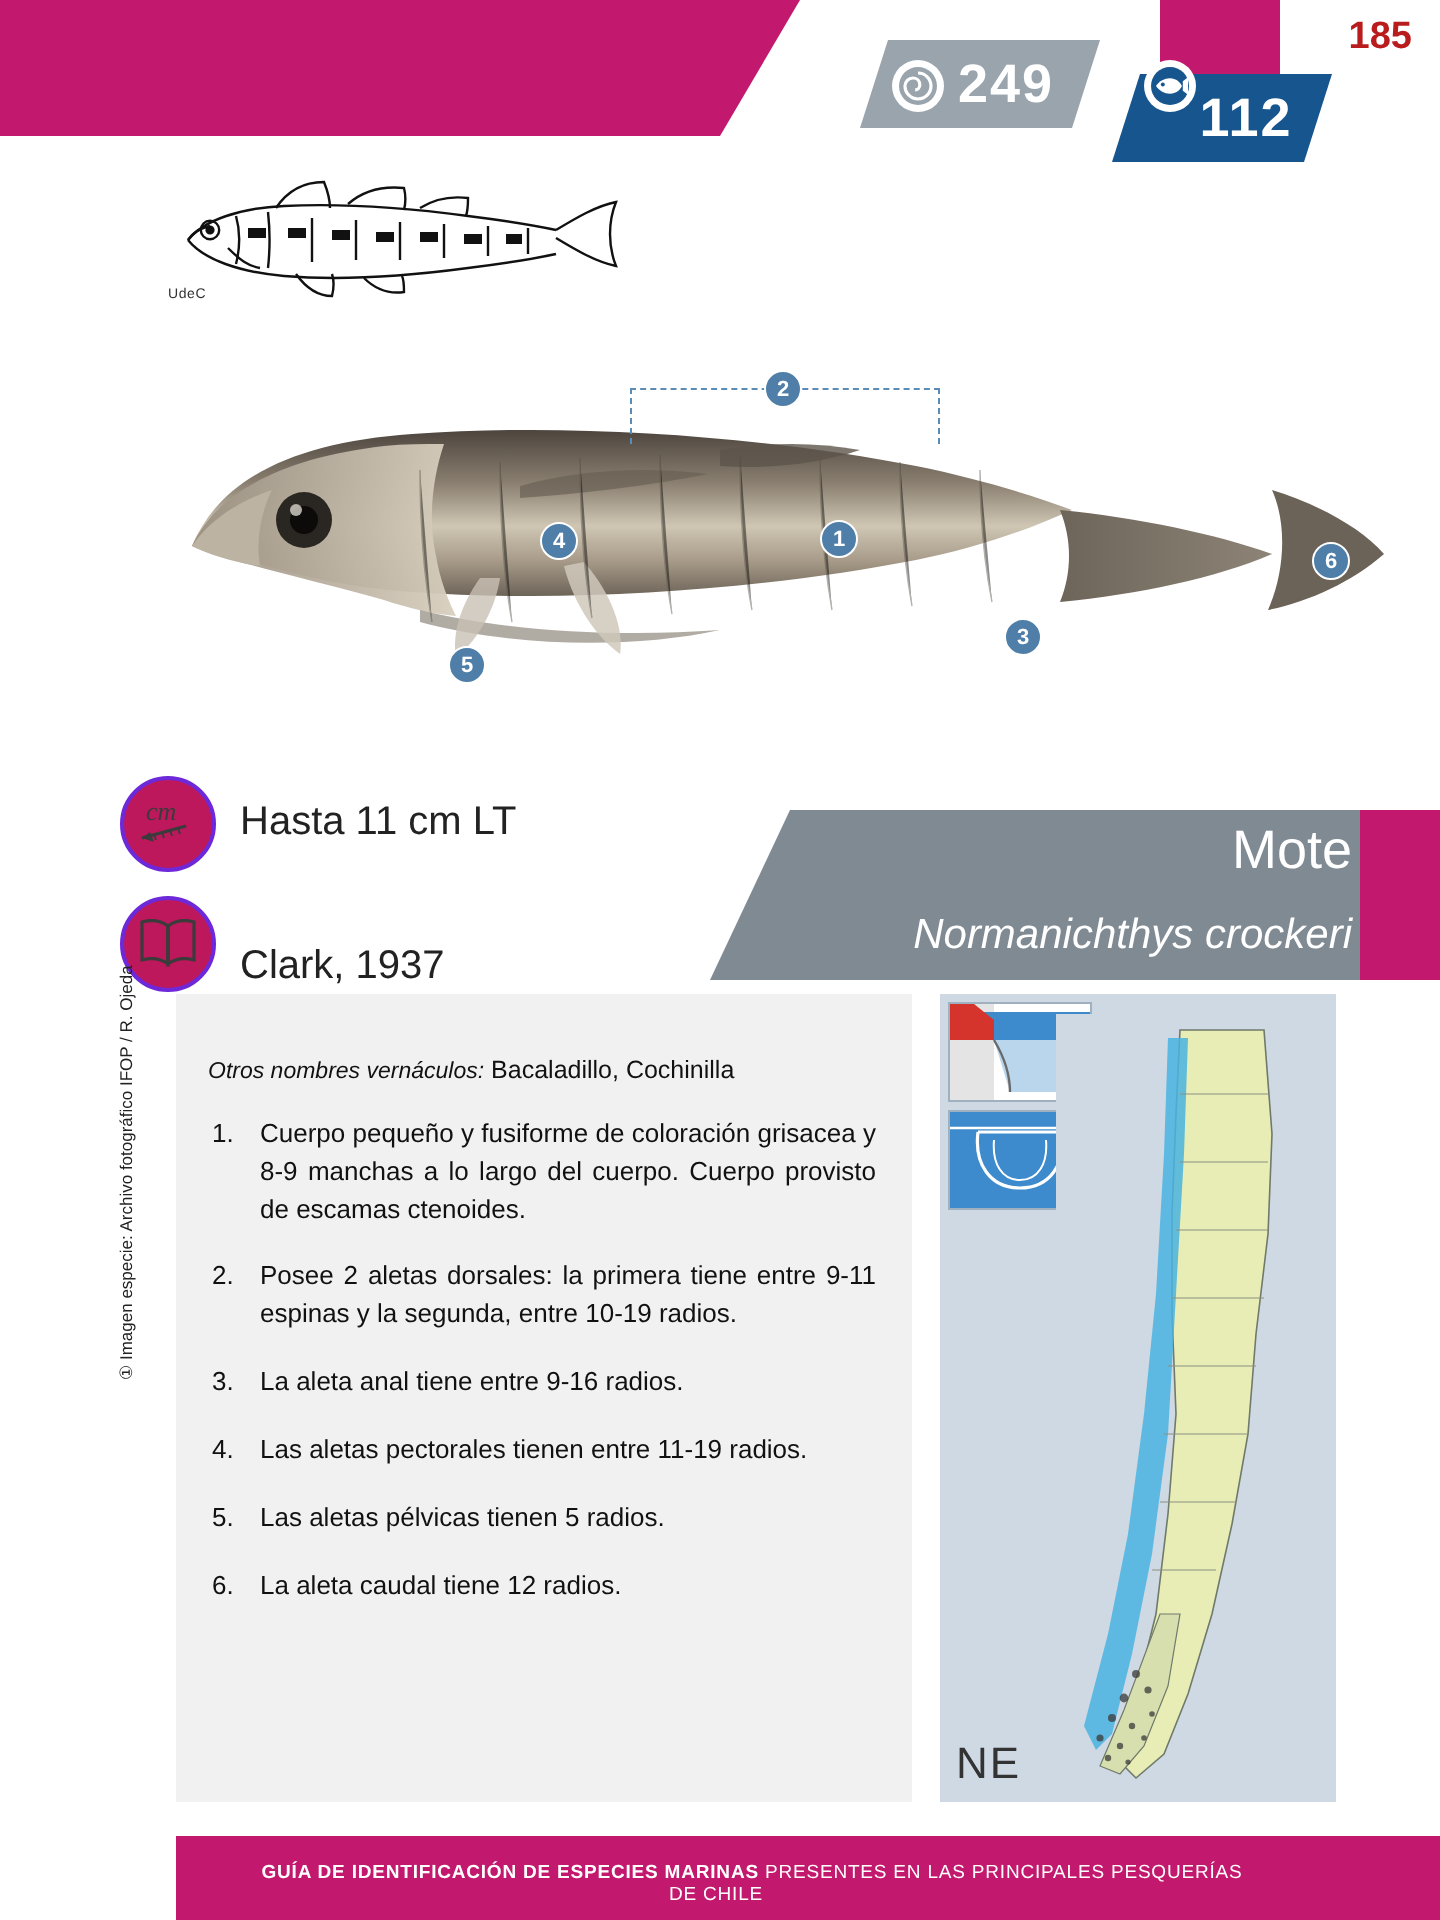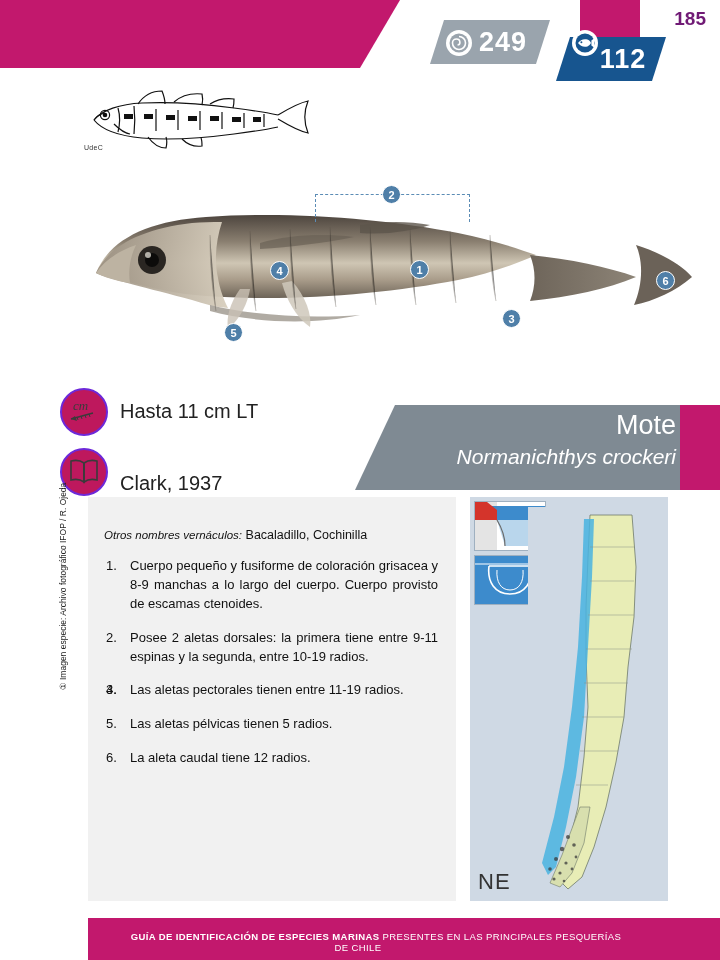--- a/index.html
+++ b/index.html
@@ -91,21 +91,21 @@
   .name-band {
     position:absolute; left:355px; top:405px; width:325px; height:85px;
     background:#7f8a93;
     clip-path: polygon(40px 0, 325px 0, 325px 85px, 0 85px);
     color:#fff; text-align:right; padding:6px 4px 0 0;
   }
   .name-band .common {
     font-size:27px; font-weight:normal; line-height:1.1;
   }
   .name-band .sci {
-    font-size:21px; font-style:italic; line-height:1.2; margin-top:3px;
+    font-size:21px; font-style:italic; line-height:1.2; margin-top:14px;
   }
   .name-band-accent {
     position:absolute; right:0; top:405px; width:40px; height:85px;
     background:#c2186d;
   }
 
   
   .content-panel {
     position:absolute; left:88px; top:497px; width:368px; height:404px;
     background:#f1f1f1;
@@ -348,20 +348,21 @@
     <li>
       <span class="n">1.</span>
       <span>Cuerpo pequeño y fusiforme de coloración grisacea y 8-9 manchas a lo largo del cuerpo. Cuerpo provisto de escamas ctenoides.</span>
     </li>
     <li>
       <span class="n">2.</span>
       <span>Posee 2 aletas dorsales: la primera tiene entre 9-11 espinas y la segunda, entre 10-19 radios.</span>
     </li>
     <li>
       <span class="n">3.</span>
+      <span>La aleta anal tiene entre 9-16 radios.</span>
     </li>
     <li>
       <span class="n">4.</span>
       <span>Las aletas pectorales tienen entre 11-19 radios.</span>
     </li>
     <li>
       <span class="n">5.</span>
       <span>Las aletas pélvicas tienen 5 radios.</span>
     </li>
     <li>
@@ -426,13 +427,13 @@
   <div class="ne-label">NE</div>
 </div>
 
 <div class="footer-white-left"></div>
 <div class="footer">
   <div class="footer-text">
     <b>GUÍA DE IDENTIFICACIÓN DE ESPECIES MARINAS</b>
     <span>PRESENTES EN LAS PRINCIPALES PESQUERÍAS DE CHILE</span>
   </div>
 </div>
-<div class="page-no" style="position:absolute; right:14px; bottom:44px; color:#701a75;">185</div>
+<div class="page-no" style="position:absolute; right:14px; bottom:44px; color:#b91c1c;">185</div>
 
 </body></html>

